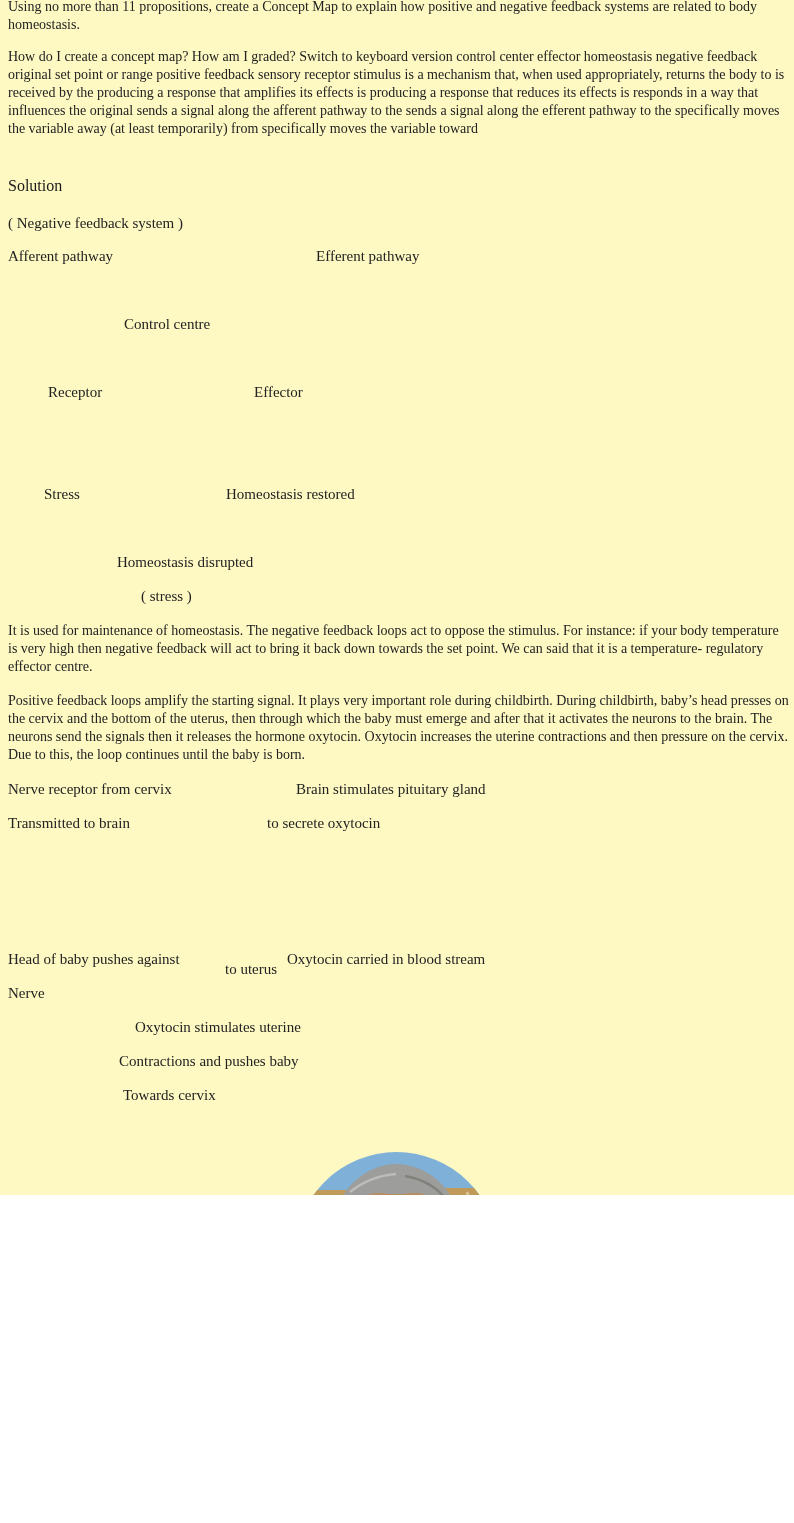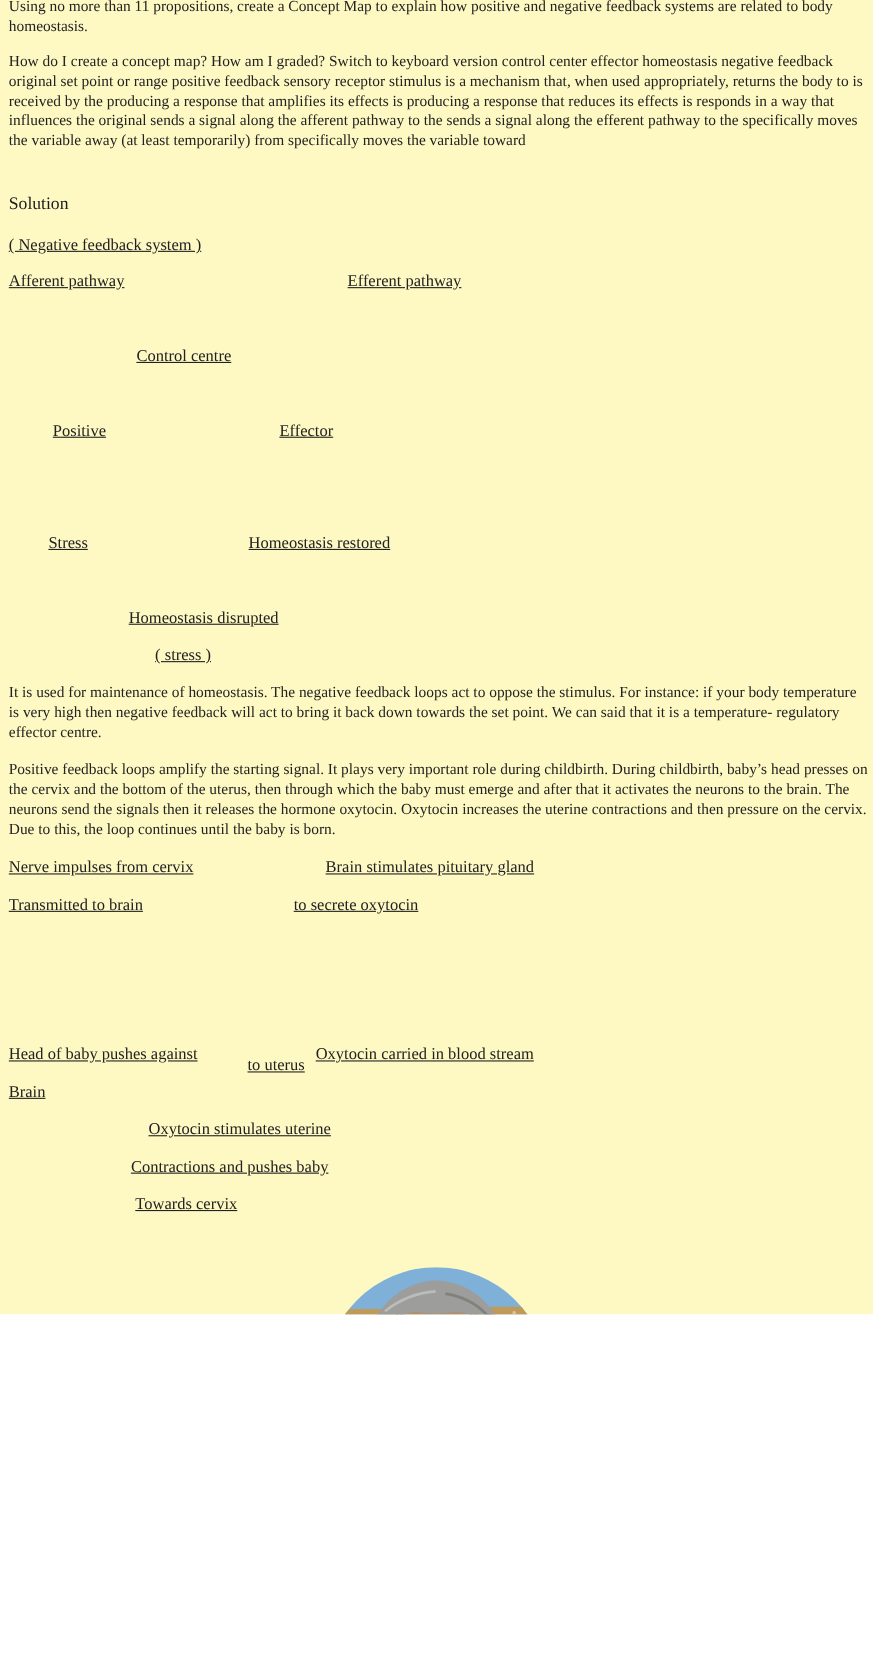--- a/index.html
+++ b/index.html
@@ -2,21 +2,21 @@
 <html><head>
 <meta charset="utf-8">
 <style>
   html,body { margin:0; padding:0; background:#ffffff; }
   .page {
     position:relative; width:794px; height:1195px; background:#fef9c3;
     font-family:"Liberation Serif", serif; color:#222222; overflow:hidden;padding-left:16px;
   }
   .abs { position:absolute; margin:0; }
   .body-text { font-size:14px; line-height:18px; text-align:left; }
-  .map-label { font-size:15px; line-height:16px; white-space:nowrap;text-decoration:underline; }
+  .map-label { font-size:15px; line-height:16px; white-space:nowrap; }
   .solution-h { font-size:16px; line-height:17px; font-weight:400; color:#1a1a1a; }
   .footer {
     left:0; top:1403px; width:794px; text-align:center;
     font-family:"Liberation Sans", sans-serif; font-weight:700;
     font-size:27px; line-height:30px; letter-spacing:0.2px; color:#0b0b0b;
   }
   .avatar { left:295px; top:1152px; width:203px; height:203px; }
   .smudge {
     left:345px; top:1496px; width:118px; height:7px;
     background:#dcdcdc; border-radius:3px; filter:blur(1.5px); opacity:0.65;
@@ -33,43 +33,43 @@
 
   <h2 class="abs solution-h" style="left:8px; top:177px">Solution</h2>
 
   <div class="abs map-label" style="left:8px; top:215px">( Negative feedback system )</div>
 
   <span class="abs map-label" style="left:8px; top:248px">Afferent pathway</span>
   <span class="abs map-label" style="left:316px; top:248px">Efferent pathway</span>
 
   <span class="abs map-label" style="left:124px; top:316px">Control centre</span>
 
-  <span class="abs map-label" style="left:48px; top:384px">Positive</span>
+  <span class="abs map-label" style="left:48px; top:384px">Receptor</span>
   <span class="abs map-label" style="left:254px; top:384px">Effector</span>
 
   <span class="abs map-label" style="left:44px; top:486px">Stress</span>
   <span class="abs map-label" style="left:226px; top:486px">Homeostasis restored</span>
 
   <span class="abs map-label" style="left:117px; top:554px">Homeostasis disrupted</span>
   <span class="abs map-label" style="left:141px; top:588px">( stress )</span>
 
   <p class="abs body-text" style="left:8px; top:622px; width:782px">It is used for maintenance of homeostasis. The negative feedback loops act to oppose the stimulus. For instance: if your body temperature is very high then negative feedback will act to bring it back down towards the set point. We can said that it is a temperature- regulatory effector centre.</p>
 
   <p class="abs body-text" style="left:8px; top:692px; width:784px">Positive feedback loops amplify the starting signal. It plays very important role during childbirth. During childbirth, baby’s head presses on the cervix and the bottom of the uterus, then through which the baby must emerge and after that it activates the neurons to the brain. The neurons send the signals then it releases the hormone oxytocin. Oxytocin increases the uterine contractions and then pressure on the cervix. Due to this, the loop continues until the baby is born.</p>
 
-  <span class="abs map-label" style="left:8px; top:781px">Nerve impulses from cervix</span>
+  <span class="abs map-label" style="left:8px; top:781px">Nerve receptor from cervix</span>
   <span class="abs map-label" style="left:296px; top:781px">Brain stimulates pituitary gland</span>
 
   <span class="abs map-label" style="left:8px; top:815px">Transmitted to brain</span>
   <span class="abs map-label" style="left:267px; top:815px">to secrete oxytocin</span>
 
   <span class="abs map-label" style="left:8px; top:951px">Head of baby pushes against</span>
   <span class="abs map-label" style="left:287px; top:951px">Oxytocin carried in blood stream</span>
 
-  <span class="abs map-label" style="left:8px; top:985px">Brain</span>
+  <span class="abs map-label" style="left:8px; top:985px">Nerve</span>
   <span class="abs map-label" style="left:225px; top:961px">to uterus</span>
 
   <span class="abs map-label" style="left:135px; top:1019px">Oxytocin stimulates uterine</span>
   <span class="abs map-label" style="left:119px; top:1053px">Contractions and pushes baby</span>
   <span class="abs map-label" style="left:123px; top:1087px">Towards cervix</span>
 
   <div class="abs avatar">
     <svg width="203" height="203" viewBox="0 0 203 203" aria-hidden="true">
       <defs>
         <clipPath id="avclip">

